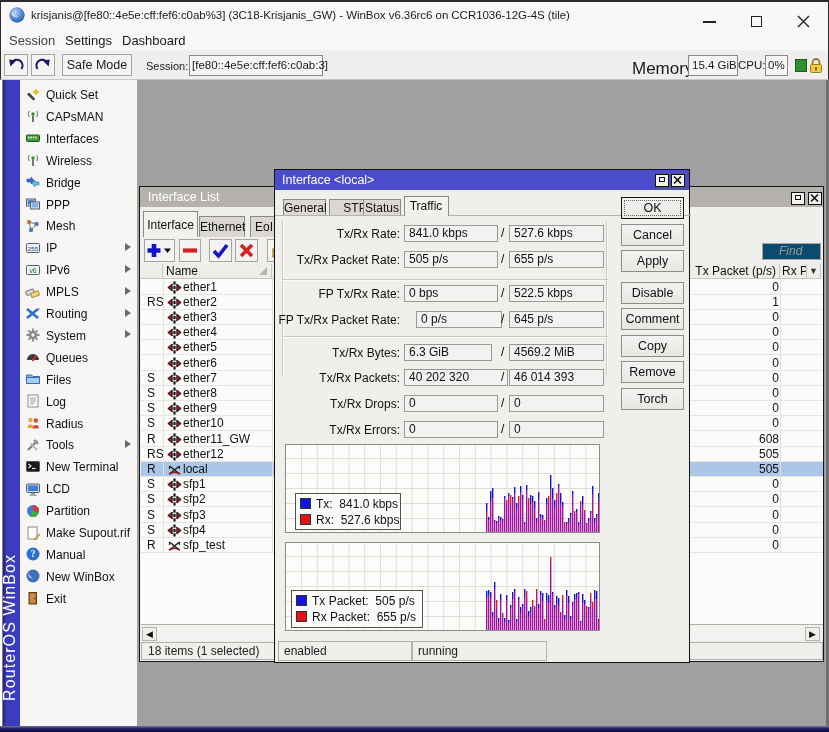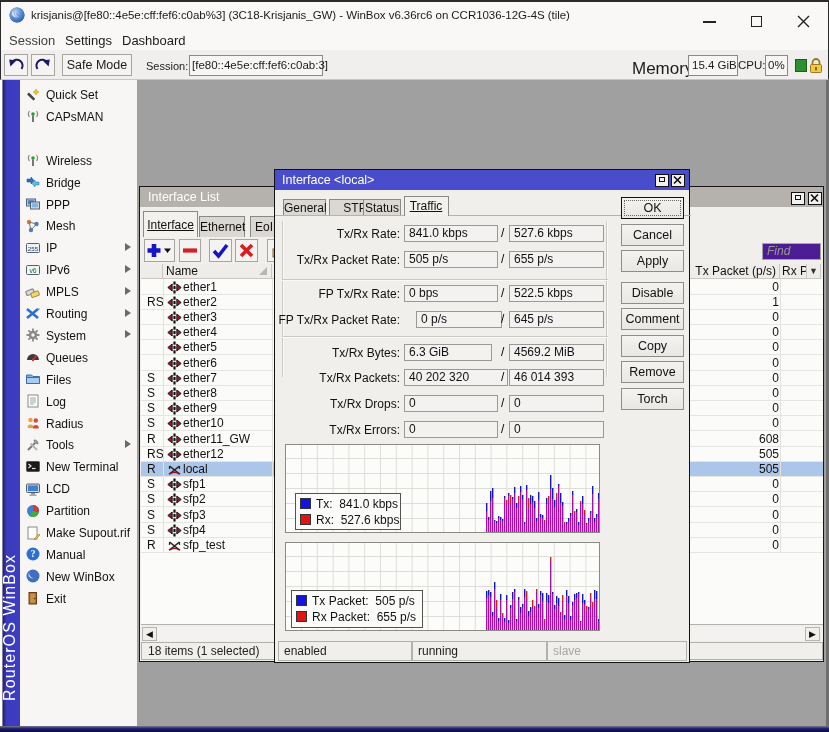--- a/index.html
+++ b/index.html
@@ -28,21 +28,21 @@
 #vtext { left:-70px; top:532px; width:160px; transform:rotate(-90deg); transform-origin:center;
   color:#fff; font-size:16px; letter-spacing:1.1px; text-align:left; }
 #bottomstrip { left:0; top:726px; width:829px; height:6px;
   background:linear-gradient(to bottom,#7a7a8a 0%,#1d1d6e 45%,#0c0c3a 100%); }
 
 .win { position:absolute; background:#f0efec; border:1px solid #161616; }
 .wtitle { position:absolute; left:0; top:0; right:0; height:20px; font-size:12.5px; color:#fff; }
 .wbtn { position:absolute; width:14px; height:13px; background:#f2f1ef; border:1.5px solid #111; }
 .tab { position:absolute; font-size:12px; color:#111; text-align:center;
   border:1px solid #898985; border-bottom:none; background:#dbd8d4; }
-.tab.active { background:#f2f1ee; z-index:3;text-decoration:underline; }
+.tab.active { background:#f2f1ee; z-index:3; }
 .hdrcell { position:absolute; background:#efedea; border-right:1px solid #c9c7c4;
   border-bottom:1px solid #c9c7c4; font-size:12px; color:#111; white-space:nowrap; overflow:hidden; }
 .row { position:absolute; left:1px; width:682px; height:15.2px; font-size:12px; color:#111;
   border-bottom:1px solid #e7e5e2; }
 .sunk { border:1px solid #b3b1ae; background:#f0efec; font-size:12px; color:#222; }
 
 .dfld { position:absolute; height:17px; background:#f3f2f0; border:1px solid #9b9995;
   font-size:12px; color:#111; line-height:15px; padding-left:4px; white-space:nowrap; }
 .dlbl { position:absolute; font-size:12px; color:#111; text-align:right; white-space:nowrap; }
 .btn { position:absolute; left:346px; width:63px; height:22px; text-align:center;
@@ -114,20 +114,30 @@
       <div class="stxt">Quick Set</div>
     </div>
     <div class="sitem abs" style="top:25.4px">
       <svg class="sico" width="16" height="16" viewBox="0 0 16 16">
         <circle cx="8" cy="6" r="1.8" fill="#2aa02a"></circle>
         <path d="M8 7.5 V14" stroke="#555" stroke-width="1.6"></path>
         <path d="M4.5 3 A5 5 0 0 0 4.5 9 M11.5 3 A5 5 0 0 1 11.5 9" fill="none" stroke="#888" stroke-width="1.2"></path>
       </svg>
       <div class="stxt">CAPsMAN</div>
     </div>
+    <div class="sitem abs" style="top:47.3px">
+      <svg class="sico" width="16" height="16" viewBox="0 0 16 16">
+        <rect x="1.5" y="5" width="13" height="6.5" rx="1" fill="#3f9b3f" stroke="#1e5c1e"></rect>
+        <rect x="3" y="6.5" width="1.6" height="2" fill="#d9e8d9"></rect>
+        <rect x="5.4" y="6.5" width="1.6" height="2" fill="#d9e8d9"></rect>
+        <rect x="7.8" y="6.5" width="1.6" height="2" fill="#d9e8d9"></rect>
+        <rect x="10.2" y="6.5" width="1.6" height="2" fill="#ffd34d"></rect>
+      </svg>
+      <div class="stxt">Interfaces</div>
+    </div>
     <div class="sitem abs" style="top:69.2px">
       <svg class="sico" width="16" height="16" viewBox="0 0 16 16">
         <circle cx="8" cy="6" r="1.8" fill="#2aa02a"></circle>
         <path d="M8 7.5 V14" stroke="#555" stroke-width="1.6"></path>
         <path d="M4.5 3 A5 5 0 0 0 4.5 9 M11.5 3 A5 5 0 0 1 11.5 9" fill="none" stroke="#888" stroke-width="1.2"></path>
       </svg>
       <div class="stxt">Wireless</div>
     </div>
     <div class="sitem abs" style="top:91.1px">
       <svg class="sico" width="16" height="16" viewBox="0 0 16 16">
@@ -318,21 +328,21 @@
     <div class="abs" style="left:69px;top:52px;width:23px;height:23px;background:#f4f3f1;border:1px solid #a7a5a2"><svg width="21" height="21" viewBox="0 0 21 21">
         <path d="M4 11 l4.5 5 L17 5" stroke="#1414c8" stroke-width="3.6" fill="none"></path>
       </svg></div>
     <div class="abs" style="left:95px;top:52px;width:23px;height:23px;background:#f4f3f1;border:1px solid #a7a5a2"><svg width="21" height="21" viewBox="0 0 21 21">
         <path d="M5 5 L16 16 M16 5 L5 16" stroke="#d42020" stroke-width="3.6"></path>
       </svg></div>
     <div class="abs" style="left:127px;top:52px;width:22px;height:23px;background:#f4f3f1;border:1px solid #a7a5a2"><svg width="20" height="21" viewBox="0 0 20 21">
         <rect x="5" y="9" width="10" height="8" fill="#f0c030" stroke="#8a6a10"></rect>
         <path d="M7 9 V6 a3 3 0 0 1 6 0 V9" fill="none" stroke="#8a6a10" stroke-width="1.6"></path>
       </svg></div>
-    <div class="abs" style="left:622px;top:56px;width:59px;height:17px;background:#4c1d95;border:1px solid #a7a5a2;font-size:12px;font-style:italic;color:#9a9893;line-height:15px;padding-left:4px">Find</div>
+    <div class="abs" style="left:622px;top:56px;width:59px;height:17px;background:#0c4a6e;border:1px solid #a7a5a2;font-size:12px;font-style:italic;color:#9a9893;line-height:15px;padding-left:16px">Find</div>
     <div class="hdrcell" style="left:1px;top:77px;width:22px;height:15px"></div>
     <div class="hdrcell" style="left:23px;top:77px;width:109px;height:15px;padding-left:3px;line-height:15px">Name <span style="position:absolute;right:4px;top:3px;width:0;height:0;border-left:8px solid transparent;border-bottom:8px solid #b8b6b2"></span></div>
     <div class="hdrcell" style="left:132px;top:77px;width:508px;height:15px;line-height:15px;text-align:right;padding-right:3px">Tx Packet (p/s)</div>
     <div class="hdrcell" style="left:640px;top:77px;width:27px;height:15px;padding-left:2px;line-height:15px">Rx P</div>
     <div class="hdrcell" style="left:667px;top:77px;width:14px;height:15px;line-height:15px;text-align:center;color:#333;font-size:9px">▼</div>
     <div class="abs" style="left:1px;top:92px;width:682px;height:345px;background:#fbfbfa"></div>
     <div class="row" style="top:92.5px;">
       <div class="abs" style="left:6px;top:0px"></div>
       <div class="abs" style="left:26px;top:1px;width:15px;height:13px">
         <svg width="15" height="13" viewBox="0 0 15 13" style="position:absolute;left:0px;top:0px">
@@ -889,13 +899,12 @@
       <div class="abs txt" style="left:20px;top:19px">Rx:&nbsp; 527.6 kbps</div>
     </div>
     <div class="legend" style="left:16px;top:420px;width:132px;height:38px">
 <div class="sw" style="top:4px;background:#1414e0"></div>
       <div class="abs txt" style="left:20px;top:3px">Tx Packet:&nbsp; 505 p/s</div>
 <div class="sw" style="top:20px;background:#e01414"></div>
       <div class="abs txt" style="left:20px;top:19px">Rx Packet:&nbsp; 655 p/s</div>
     </div>
     <div class="abs sunk" style="left:3px;top:471px;width:134px;height:20px;line-height:19px;padding-left:5px">enabled</div>
     <div class="abs sunk" style="left:137px;top:471px;width:135px;height:20px;line-height:19px;padding-left:5px">running</div>
-    <div class="abs sunk" style="left:272px;top:471px;width:139.5px;height:20px;line-height:19px;padding-left:5px;color:#a8a6a2">slave</div>
   </div>
 </body></html>

